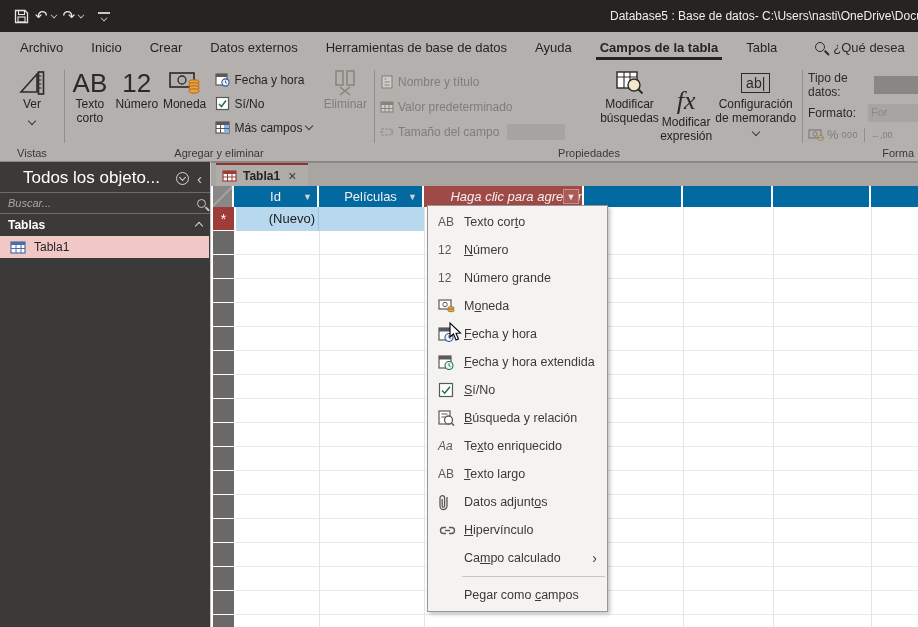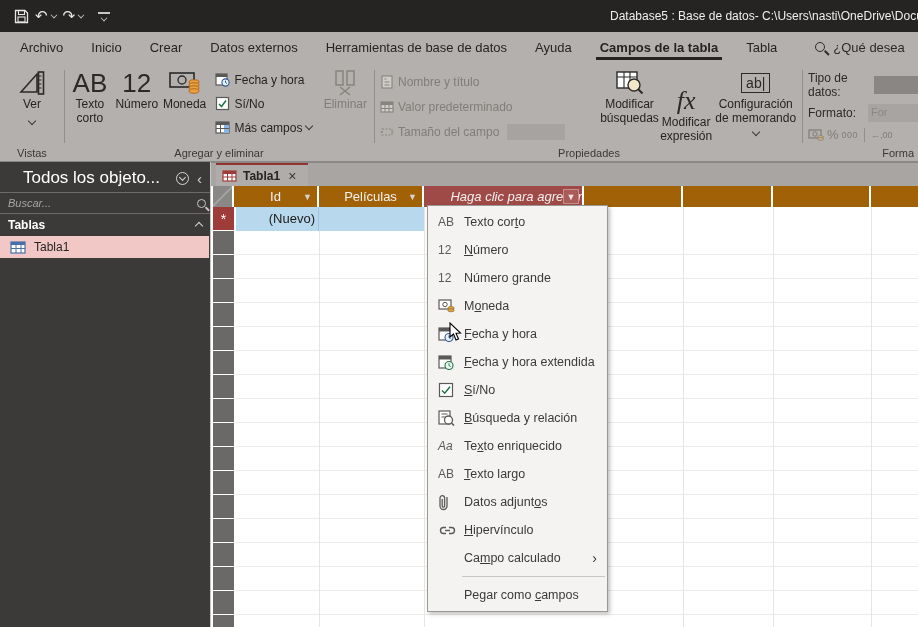--- a/index.html
+++ b/index.html
@@ -52,21 +52,21 @@
   .sb-search .mag::after { content:""; position:absolute; width:5px; height:1.5px; background:#c9c7c5; transform:rotate(45deg); left:7px; top:8px; }
   .sb-sect { display:flex; align-items:center; justify-content:space-between; padding:4px 8px; font-weight:bold; font-size:12px; color:#fff; }
   .sb-sect .chev { border-color:#d8d6d4; transform:rotate(-135deg); margin-top:2px; }
   .sb-item { display:flex; align-items:center; gap:8px; height:22px; background:#f1c8c6; color:#252423; font-size:12px; padding-left:10px; margin-right:1px; }
 
   
   .pane { position:absolute; top:162px; left:210px; width:708px; height:465px; background:#fff; border-left:1px solid #c8c5c3; }
   .tabstrip { position:absolute; top:0; left:0; right:0; height:24px; background:#a9a5a2; border-top:1px solid #8a8784; }
   .doctab { position:absolute; top:0; left:5px; width:92px; height:24px; background:#b0acaa; border-top:2px solid #8f3331; display:flex; align-items:center; gap:6px; padding:0 6px; font-weight:bold; font-size:12px; color:#252423; }
   .doctab .x { font-weight:normal; font-size:14px; color:#3a3836; margin-left:2px; }
-  .thead { position:absolute; top:24px; left:2px; right:0; height:21px; background:#a16207; display:flex; }
+  .thead { position:absolute; top:24px; left:2px; right:0; height:21px; background:#0369a1; display:flex; }
   .corner { width:21px; height:21px; background:#8a8886; border-right:2px solid #fff; background-image:linear-gradient(135deg, transparent 46%, #a3a1a0 46%, #a3a1a0 54%, transparent 54%); flex:none; }
   .hcell { position:relative; display:flex; align-items:center; justify-content:center; color:#f2f1f0; font-size:13px; border-right:2px solid #fff; flex:none; }
   .hcell .arr { position:absolute; right:5px; top:6px; font-size:9px; color:#d6d4d2; }
   .hcell.add { background:#a04a47; font-style:italic; justify-content:flex-start; padding-left:8px; }
   .hcell.add .dd { position:absolute; right:3px; top:3px; width:16px; height:15px; background:#aa5a57; border:1px solid #c5918f; display:flex; align-items:center; justify-content:center; font-size:9px; color:#f2e4e3; font-style:normal; }
   .hfill { flex:1; display:flex; }
   .hseg { border-right:2px solid #fff; height:100%; }
   .rowsel { position:absolute; left:2px; width:21px; background:#6b6968; }
   .rowsel.star { background:#9e3c39; color:#fff; font-size:14px; display:flex; align-items:center; justify-content:center; }
   .newrow { position:absolute; top:45px; left:25px; width:188px; height:24px; background:#b8d8ee; display:flex; }

